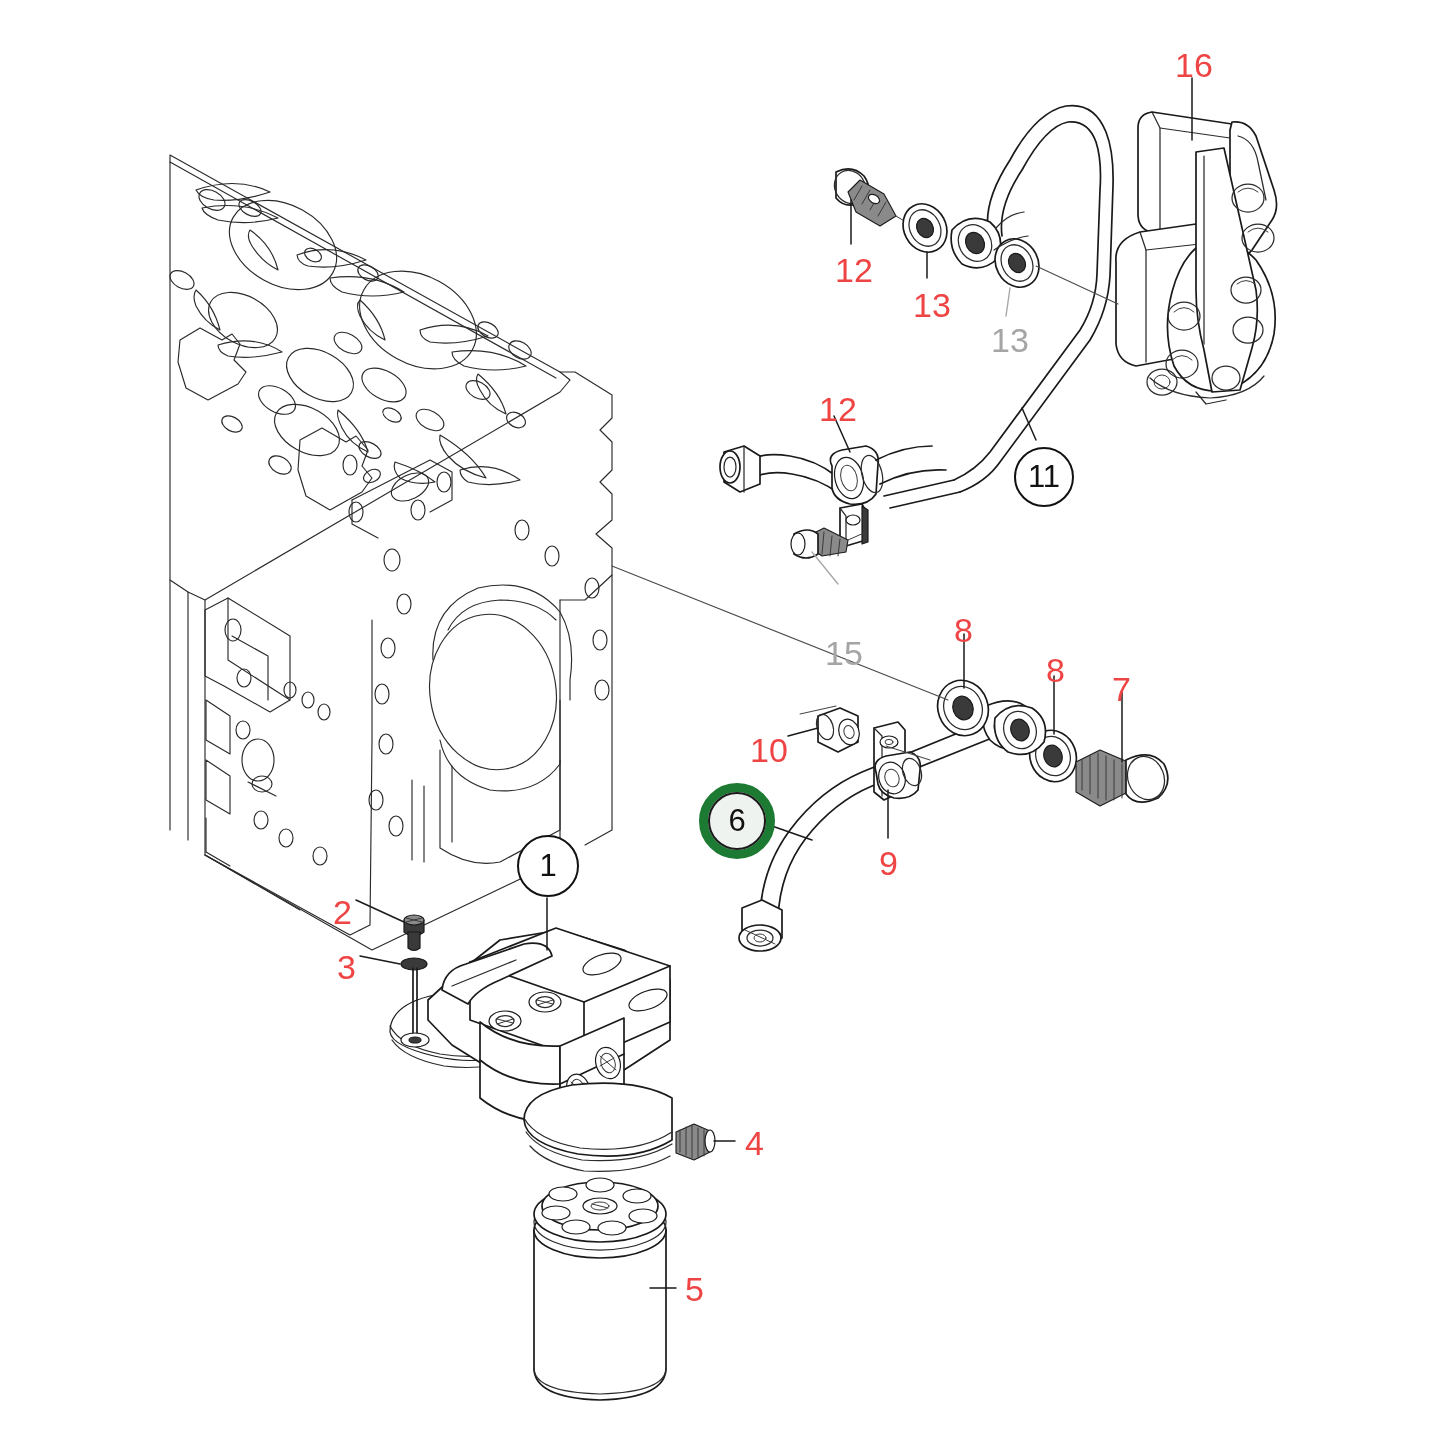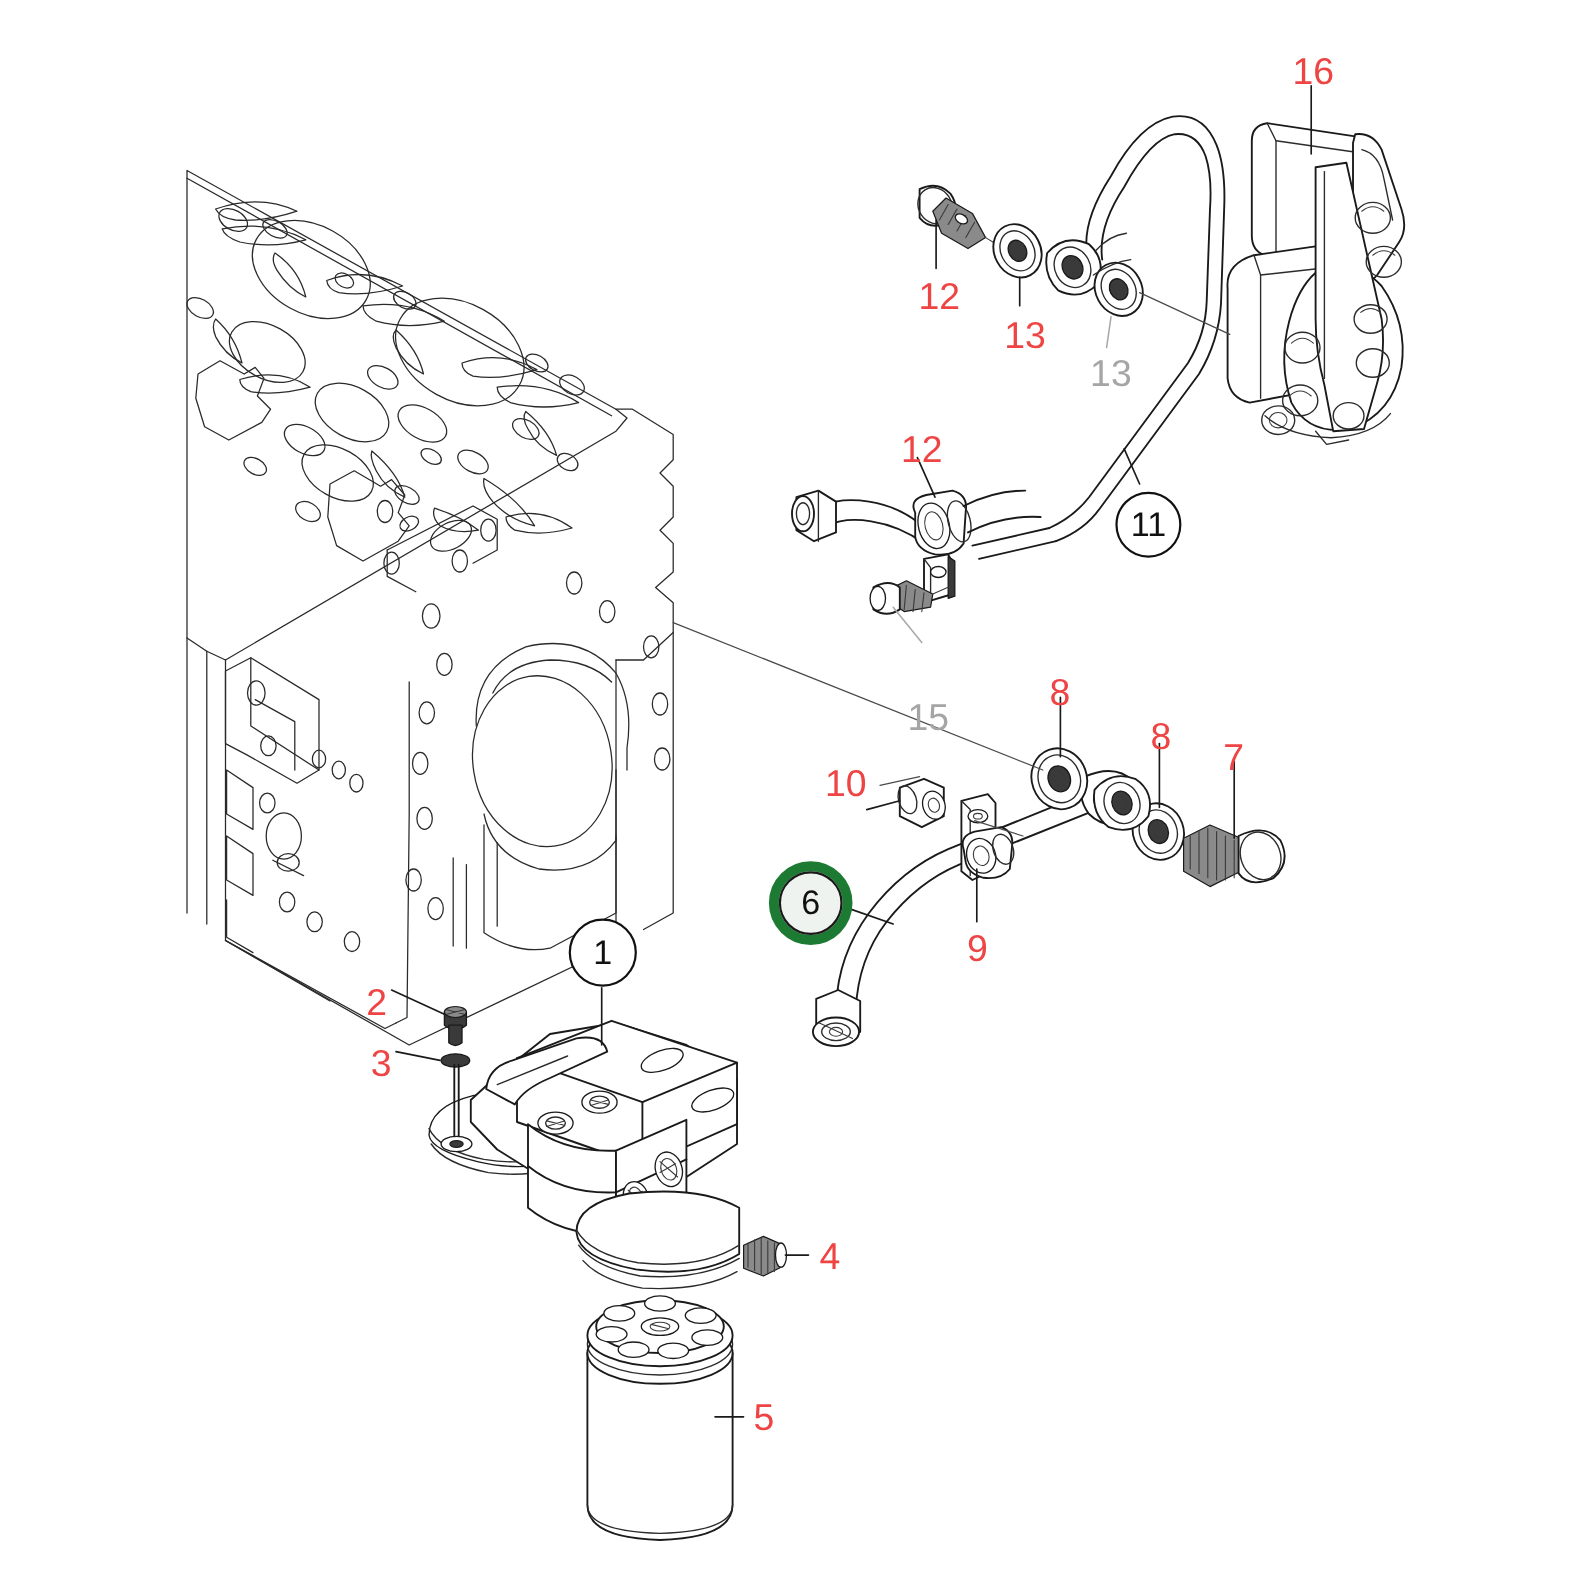--- a/index.html
+++ b/index.html
@@ -603,21 +603,21 @@
   </svg>
 
   <div class="callout-label" style="left:333px; top:895px;">2</div>
   <div class="callout-label" style="left:337px; top:950px;">3</div>
   <div class="callout-label" style="left:745px; top:1126px;">4</div>
   <div class="callout-label" style="left:685px; top:1272px;">5</div>
   <div class="callout-label" style="left:1112px; top:672px;">7</div>
   <div class="callout-label" style="left:954px; top:613px;">8</div>
   <div class="callout-label" style="left:1046px; top:653px;">8</div>
   <div class="callout-label" style="left:879px; top:846px;">9</div>
-  <div class="callout-label" style="left:750px; top:696px;">10</div>
+  <div class="callout-label" style="left:750px; top:733px;">10</div>
   <div class="callout-label" style="left:835px; top:253px;">12</div>
   <div class="callout-label" style="left:913px; top:288px;">13</div>
   <div class="callout-label grey" style="left:991px; top:323px;">13</div>
   <div class="callout-label" style="left:819px; top:392px;">12</div>
   <div class="callout-label grey" style="left:825px; top:594px;margin-top:42px;">15</div>
   <div class="callout-label" style="left:1175px; top:48px;">16</div>
 
   <div class="bubble plain" style="left:517px; top:835px; width:62px; height:62px;">
     <span>1</span>
   </div>

